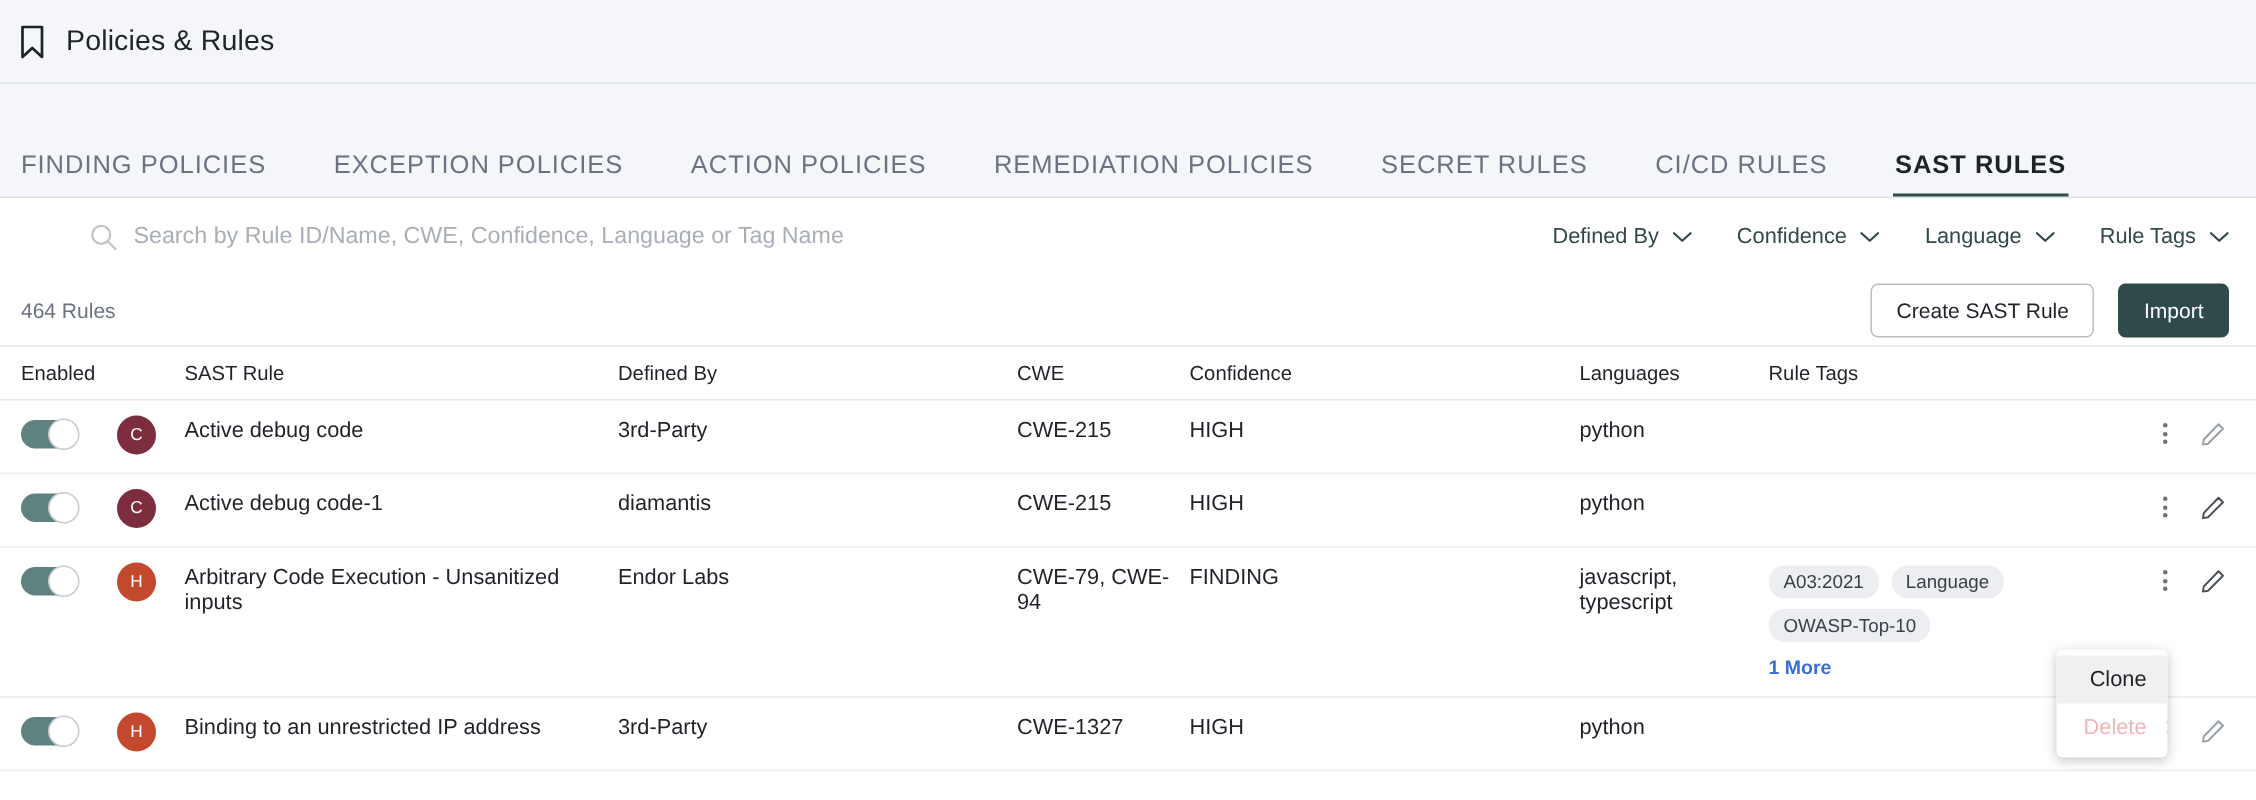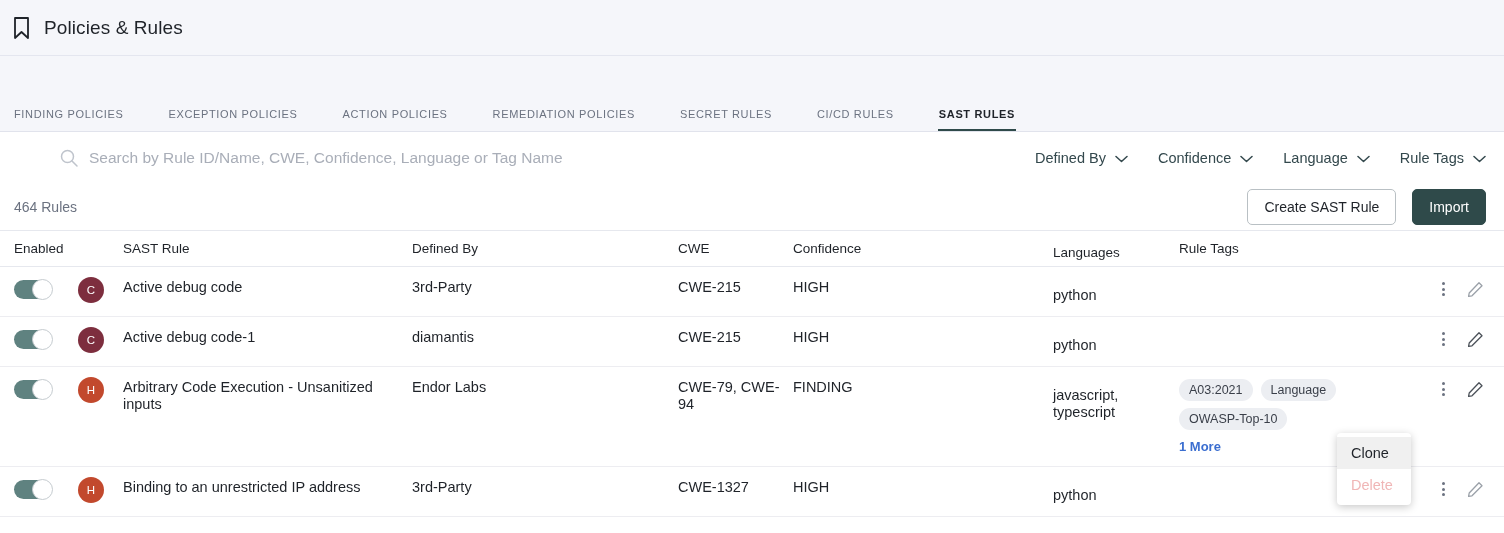--- a/index.html
+++ b/index.html
@@ -26,21 +26,21 @@
   
   .tabbar {
     height: 76px;
     background: #f5f6fa;
     display: flex;
     align-items: flex-end;
     padding-left: 14px;
     border-bottom: 1px solid #e1e3ec;
   }
   .tab {
-    font-size: 11px;
+    font-size: 17px;
     letter-spacing: 0.65px;
     color: #6b7280;
     text-transform: uppercase;
     padding: 0 0 11px 0;
     margin-right: 45px;
     position: relative;
     cursor: pointer;
     white-space: nowrap;
   }
   .tab.active { color: #1f2329; font-weight: bold; }
@@ -120,21 +120,21 @@
   }
   .row.data { min-height: 49px; padding-top: 12px; padding-bottom: 12px; }
   .row.tall { min-height: 100px; }
 
   .c-enabled  { width: 64px; flex: none; }
   .c-avatar   { width: 45px; flex: none; }
   .c-rule     { width: 289px; flex: none; padding-right: 14px; }
   .c-defined  { width: 266px; flex: none; }
   .c-cwe      { width: 115px; flex: none; }
   .c-conf     { width: 260px; flex: none; }
-  .c-lang     { width: 126px; flex: none; margin-top: 8px; }
+  .c-lang     { width: 126px; flex: none; }
   .c-tags     { width: 230px; flex: none; }
   .c-actions  { flex: 1; display: flex; align-items: flex-start; justify-content: flex-end; gap: 14px; padding-right: 20px; }
 
   .cell-text { font-size: 14.5px; color: #1f2329; line-height: 17px; }
 
   
   .toggle {
     width: 38px; height: 19px; border-radius: 10px;
     background: #5f8280; position: relative; cursor: pointer; margin-top: 1px;
   }
@@ -161,28 +161,29 @@
   .more-link { color: #3b6ed0; font-size: 13px; font-weight: bold; width: 100%; margin-top: 2px; cursor: pointer; }
 
   
   .icon-btn { width: 18px; height: 20px; display: flex; align-items: center; justify-content: center; cursor: pointer; }
   .dots { display: flex; flex-direction: column; gap: 2.5px; }
   .dots span { width: 3px; height: 3px; border-radius: 50%; background: #6b7280; display: block; }
 
   
   .popup {
     position: absolute;
-    left: 1337px; top: 433px;
+    left: 1371px; top: 433px;
     width: 74px;
     background: #ffffff;
     border-radius: 4px;
     box-shadow: 0 2px 8px rgba(0,0,0,0.22);
     z-index: 50;
     overflow: hidden;
     padding: 4px 0;
+    text-align: right;
   }
   .popup-item {
     font-size: 14.5px; color: #1f2329;
     padding: 8px 14px; cursor: pointer; white-space: nowrap;
   }
   .popup-item.hovered { background: #f0f0f0; }
   .popup-item.disabled { color: #f0b6b6; cursor: default; }
 </style>
 </head>
 <body>

